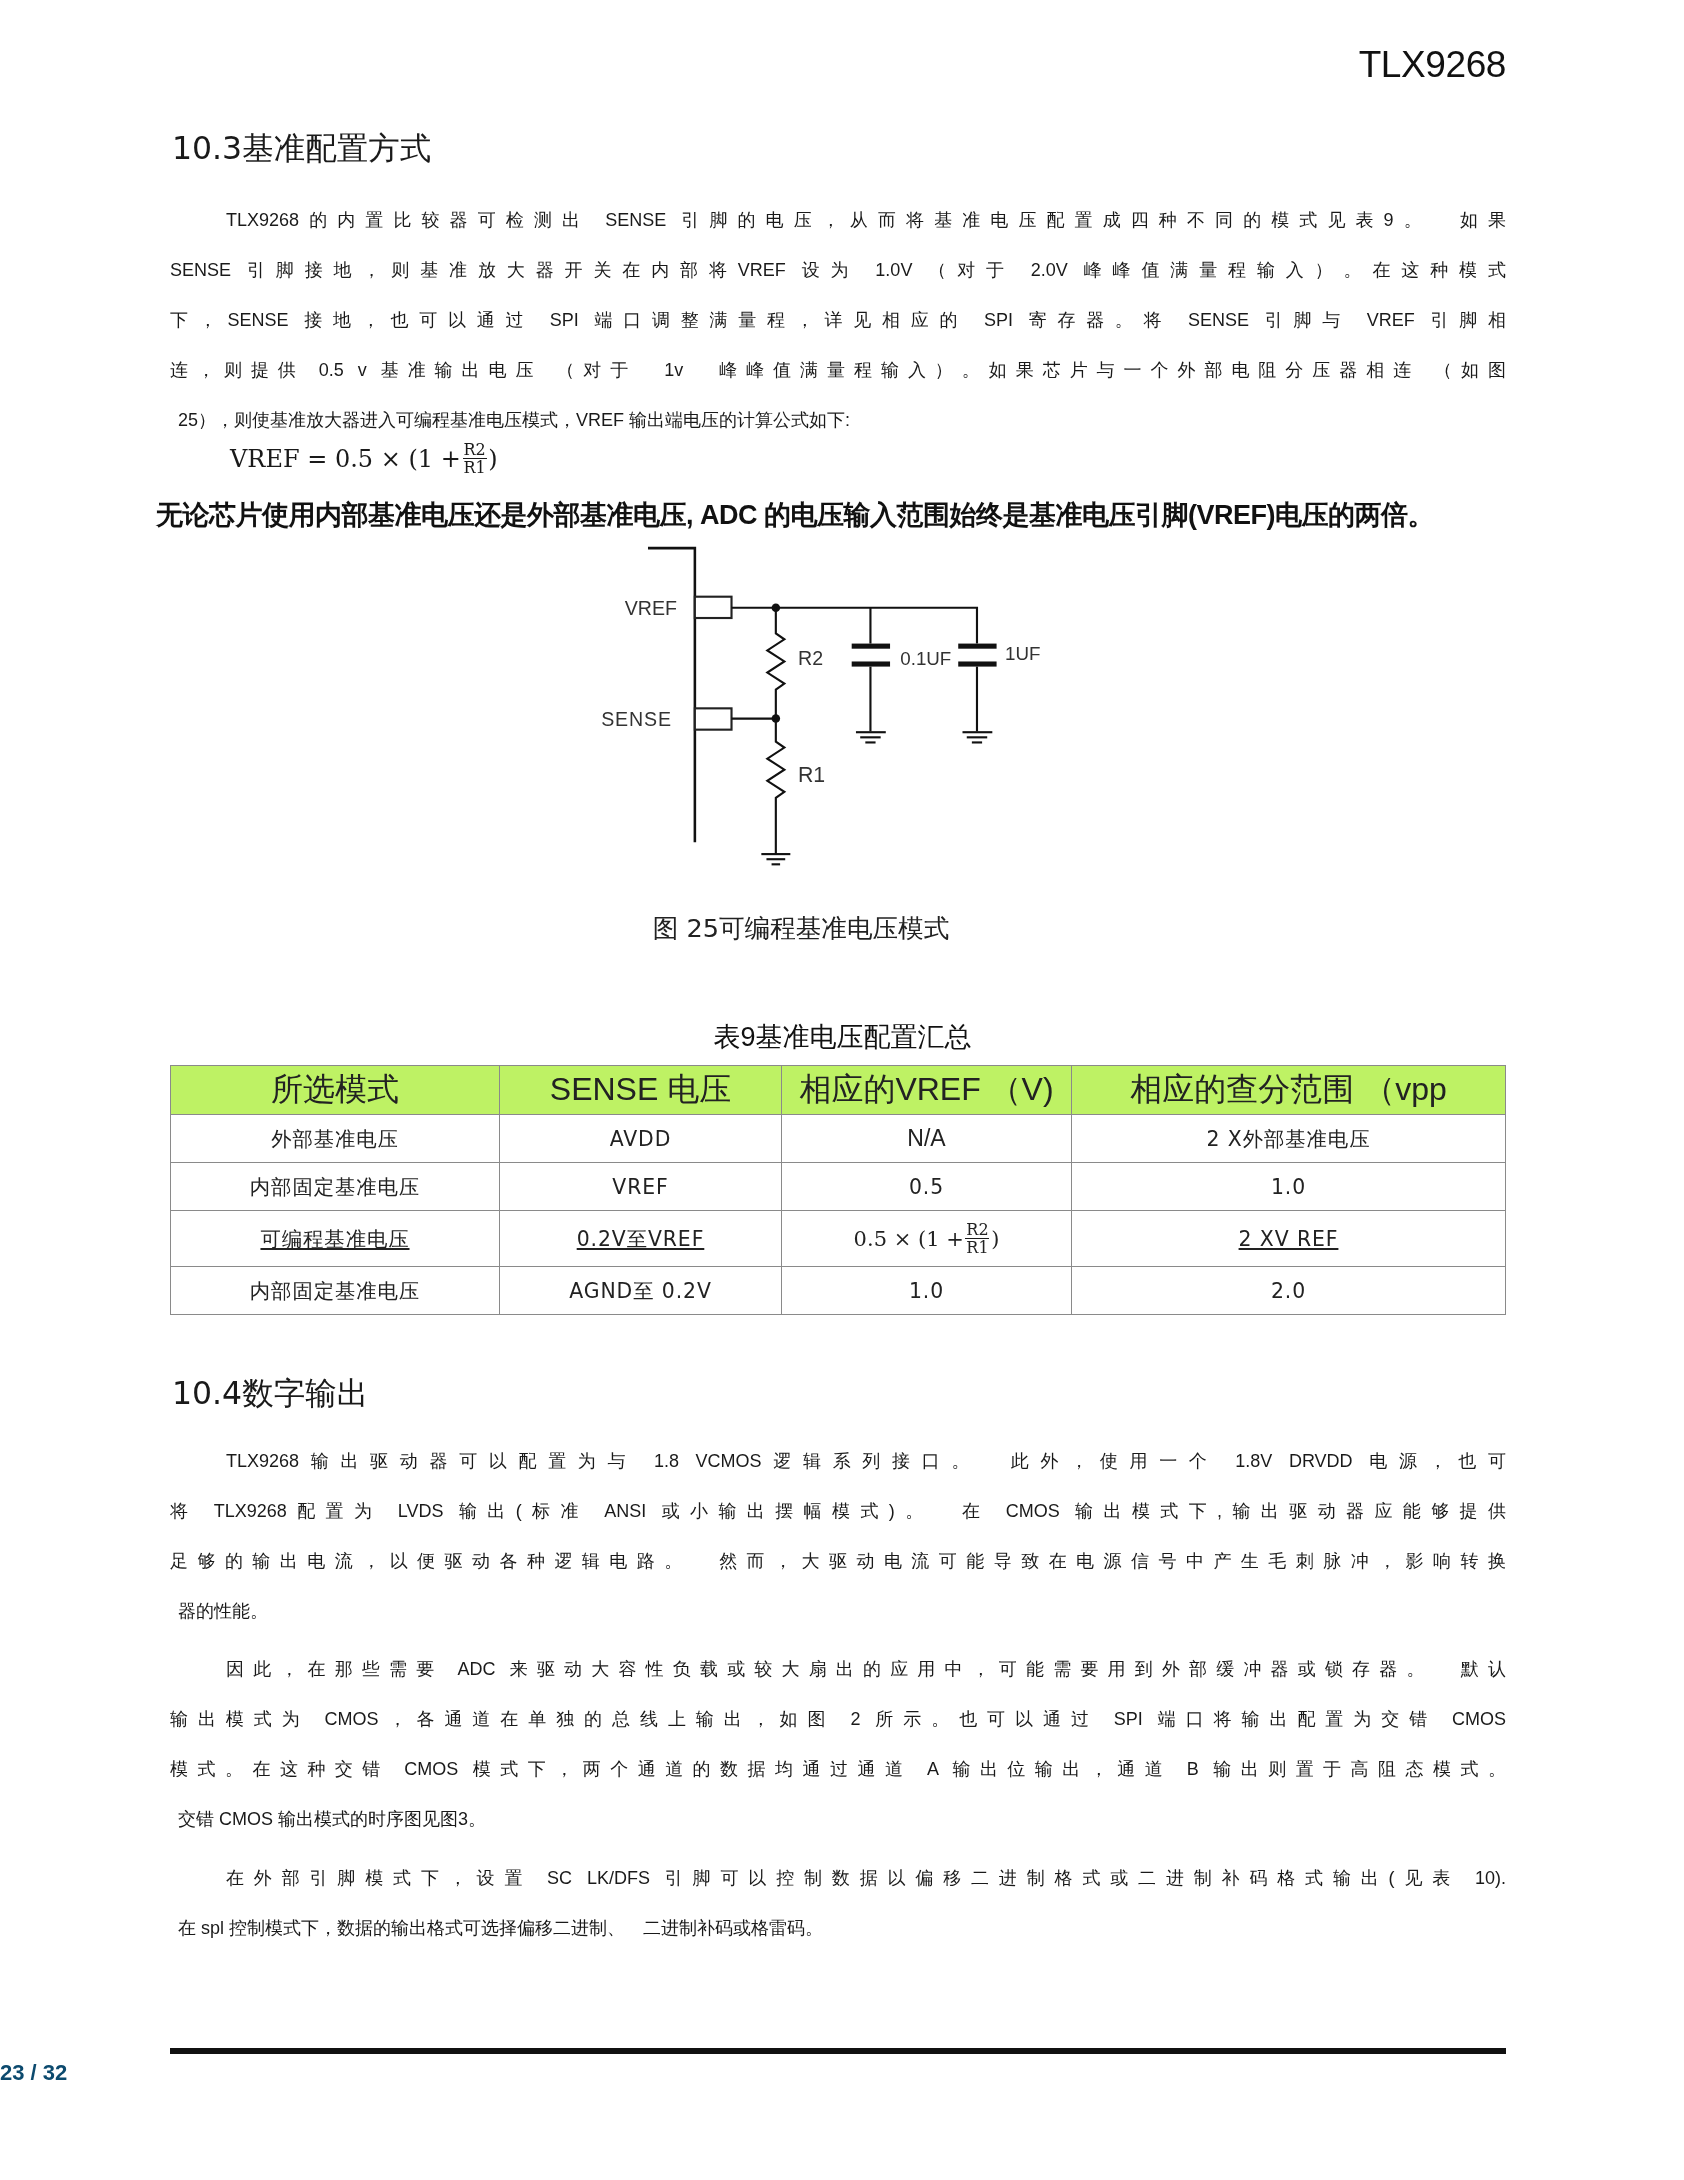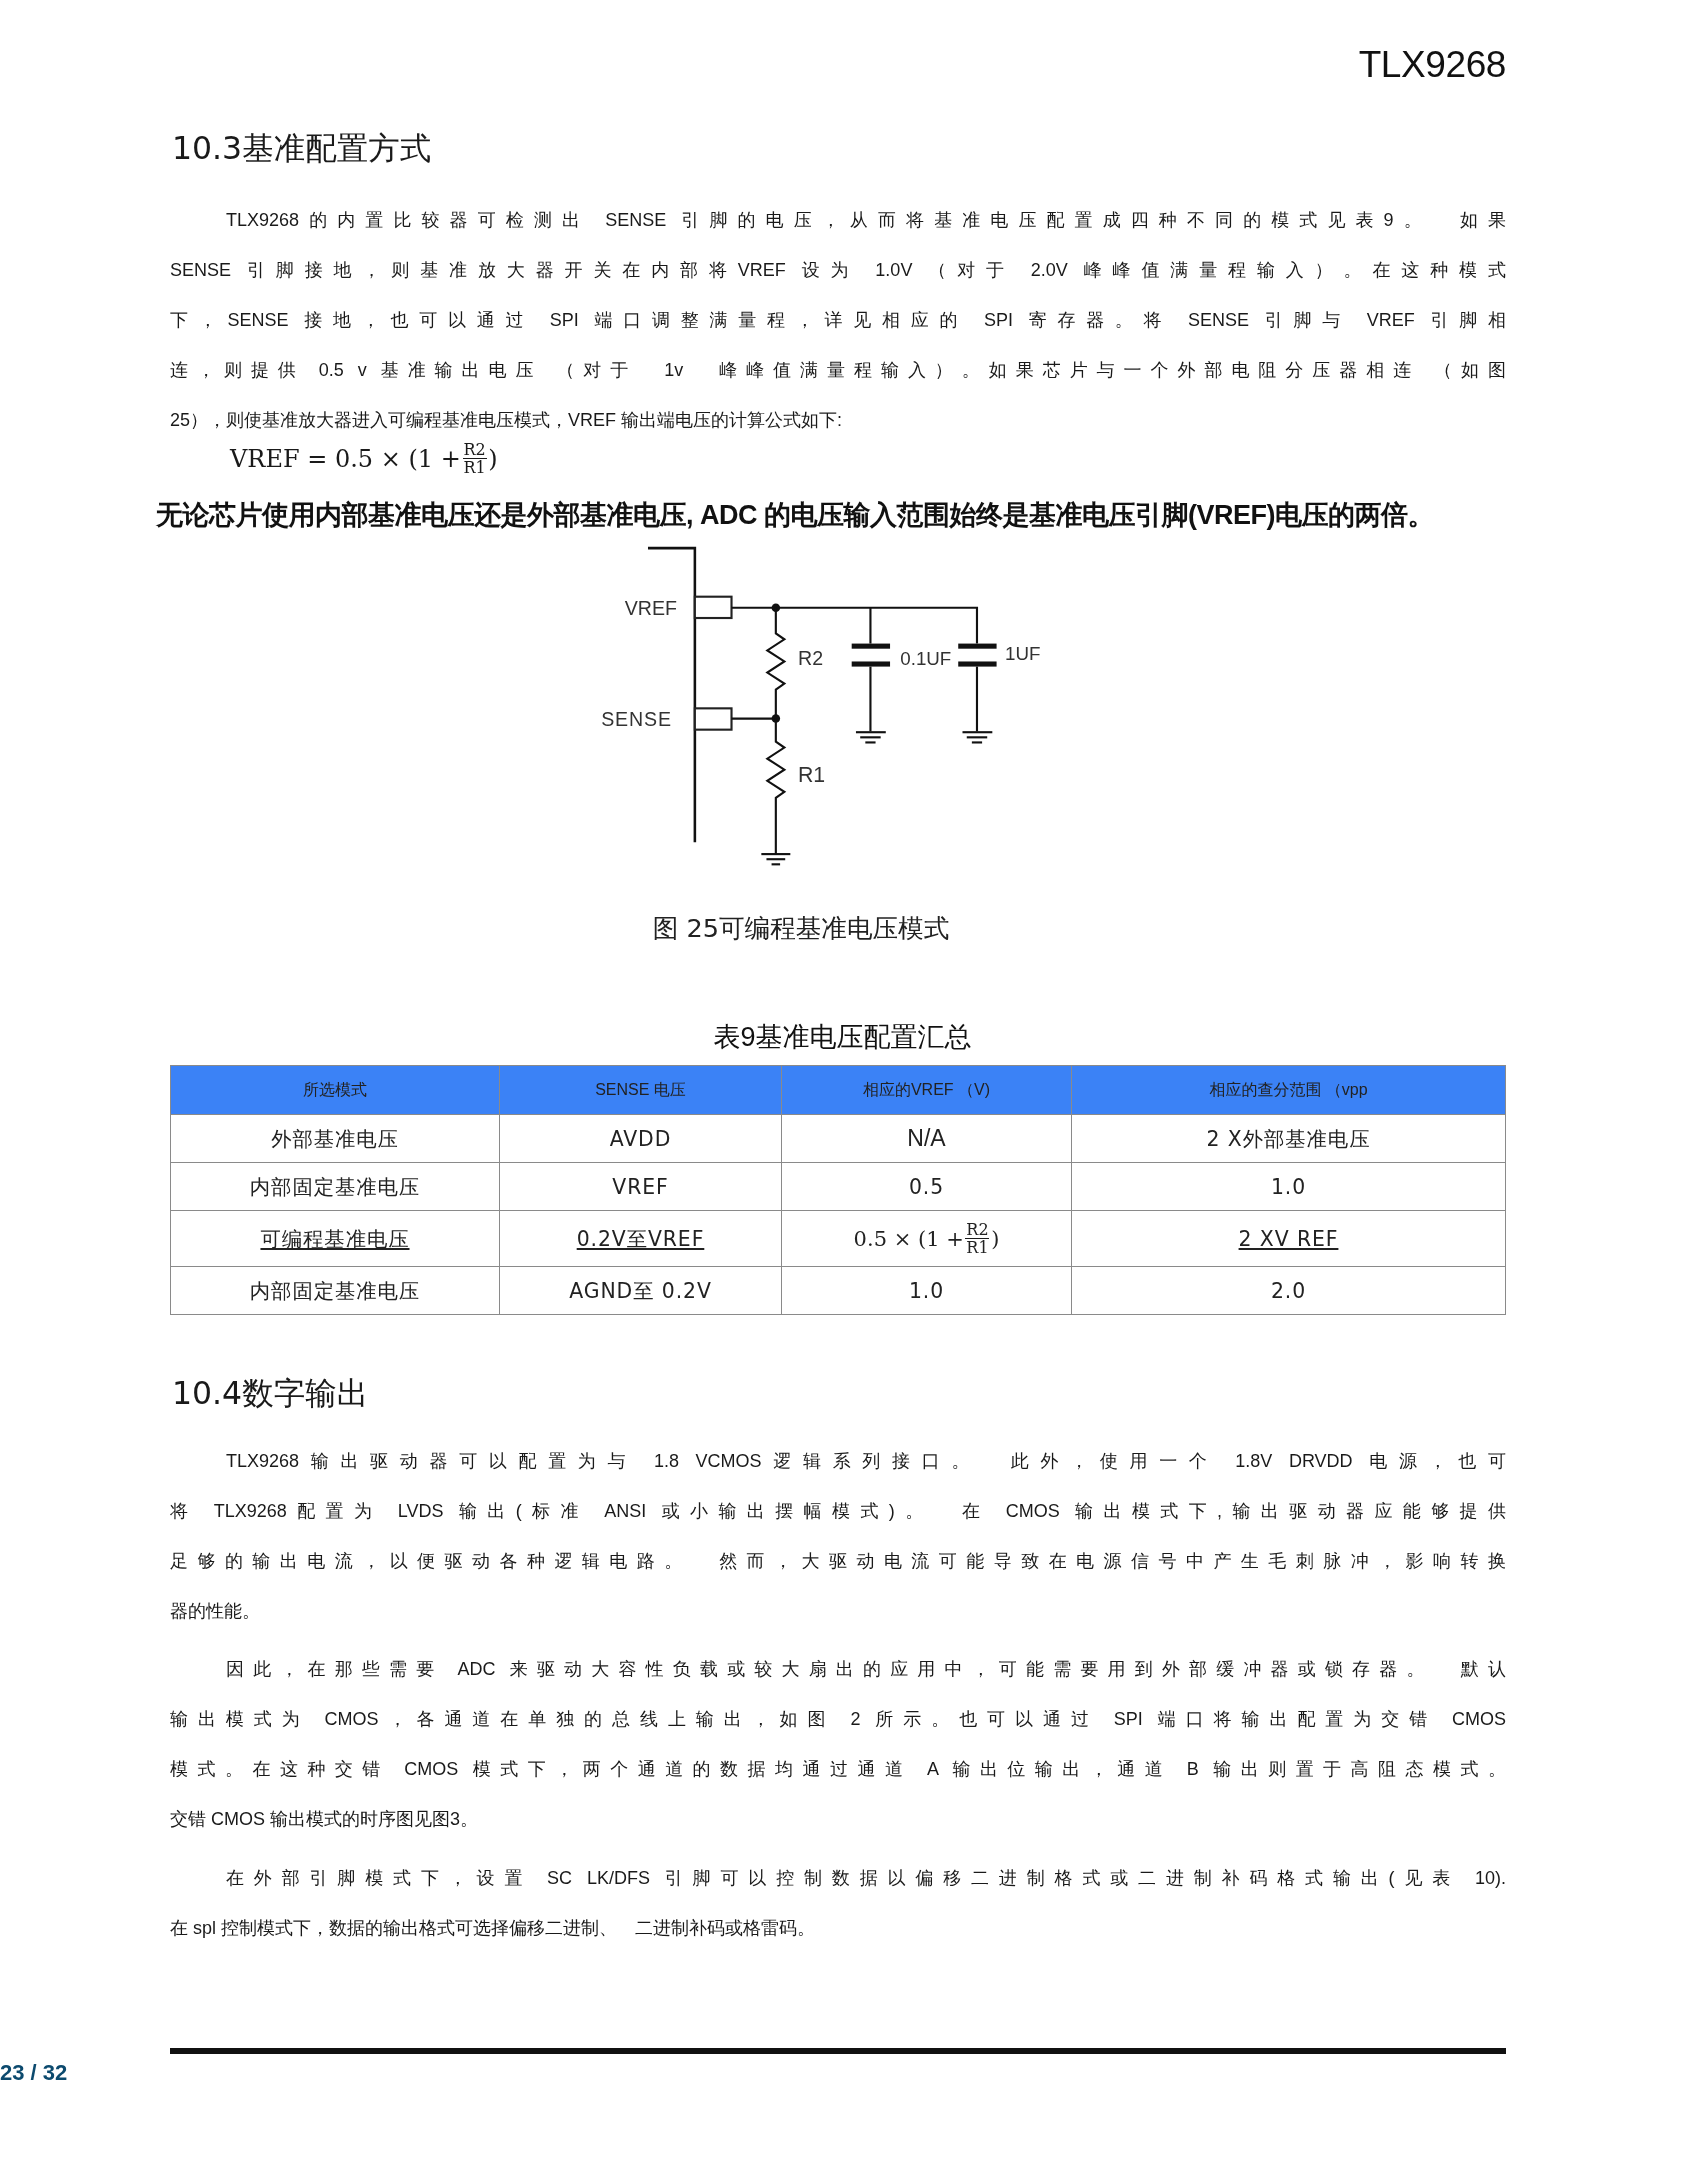--- a/index.html
+++ b/index.html
@@ -5,37 +5,37 @@
   html, body { margin:0; padding:0; background:#ffffff; }
   body { width:1685px; height:2181px; position:relative; overflow:hidden;
          font-family:"DejaVu Sans", "Liberation Sans", sans-serif; color:#1a1a1a; }
   .abs { position:absolute; }
   .doc-header { right:179px; top:44px; font-size:37px; font-weight:normal; color:#111;
                 font-family:"Liberation Sans", "DejaVu Sans", sans-serif; letter-spacing:-0.4px; }
   .h2 { left:172px; font-size:31.5px; color:#1a1a1a; font-family:"DejaVu Sans", sans-serif; }
   .para { left:170px; width:1336px; font-size:18px; line-height:50px; color:#1a1a1a;
           text-align:justify; font-family:Liberation Sans, sans-serif; }
   .para .line { display:block; white-space:nowrap; text-align-last:justify; }
-  .para .line.last { text-align-last:left; }
+  .para .line.last { text-align-last:left;margin-left:8px; }
   .para .indent { padding-left:56px; }
   .formula { font-family:"DejaVu Serif", "Liberation Serif", serif; font-size:24px; color:#1a1a1a;
              display:flex; align-items:center; }
   .frac { display:inline-flex; flex-direction:column; align-items:center; font-size:16px;
           line-height:17px; margin:0 1.7px; }
   .frac .num { border-bottom:1.7px solid #1a1a1a; padding:0 0.9px; }
   .note-line { left:156px; font-size:27px; color:#111; font-weight:600; letter-spacing:-0.5px;
                font-family:"Liberation Sans", "DejaVu Sans", sans-serif; white-space:nowrap; }
   .caption { width:1602px; left:0; text-align:center; font-size:25.6px; color:#222;
              font-family:"DejaVu Sans", sans-serif; }
   .table-title { width:1685px; left:0; text-align:center; font-size:27px; color:#111;
                  font-family:"Liberation Sans", "DejaVu Sans", sans-serif; }
   table.ref { position:absolute; left:170px; top:1065px; width:1336px; border-collapse:collapse;
               font-size:22px; color:#222; }
   table.ref th, table.ref td { border:1.7px solid #8a8a8a; text-align:center; padding:0; }
-  table.ref th { background:#3b82f6; height:48px; font-weight:normal; font-size:16px;
+  table.ref th { background:#bef264; height:48px; font-weight:normal; font-size:32px;
                  font-family:"Liberation Sans", "DejaVu Sans", sans-serif; }
   table.ref td { height:47px; font-family:"DejaVu Sans", "Liberation Sans", sans-serif; font-size:20.4px; letter-spacing:0.9px; }
   table.ref tr.tall td { height:55px;text-decoration:underline; }
   table.ref td.serif { font-family:"Liberation Sans", sans-serif; font-size:23px; letter-spacing:0; }
   .cell-formula { display:inline-flex; align-items:center; font-family:"DejaVu Serif", serif; font-size:21px; letter-spacing:0; }
   .footer-rule { left:170px; top:2048px; width:1336px; height:6px; background:#111; }
   .page-num { width:1685px; left:0; top:2060px; text-align:left; font-size:22px; font-weight:bold;
               color:#0c4a6e; font-family:"Liberation Sans", sans-serif; }
   svg text { font-family:"Liberation Sans", "DejaVu Sans", sans-serif; fill:#333; }
 </style>

